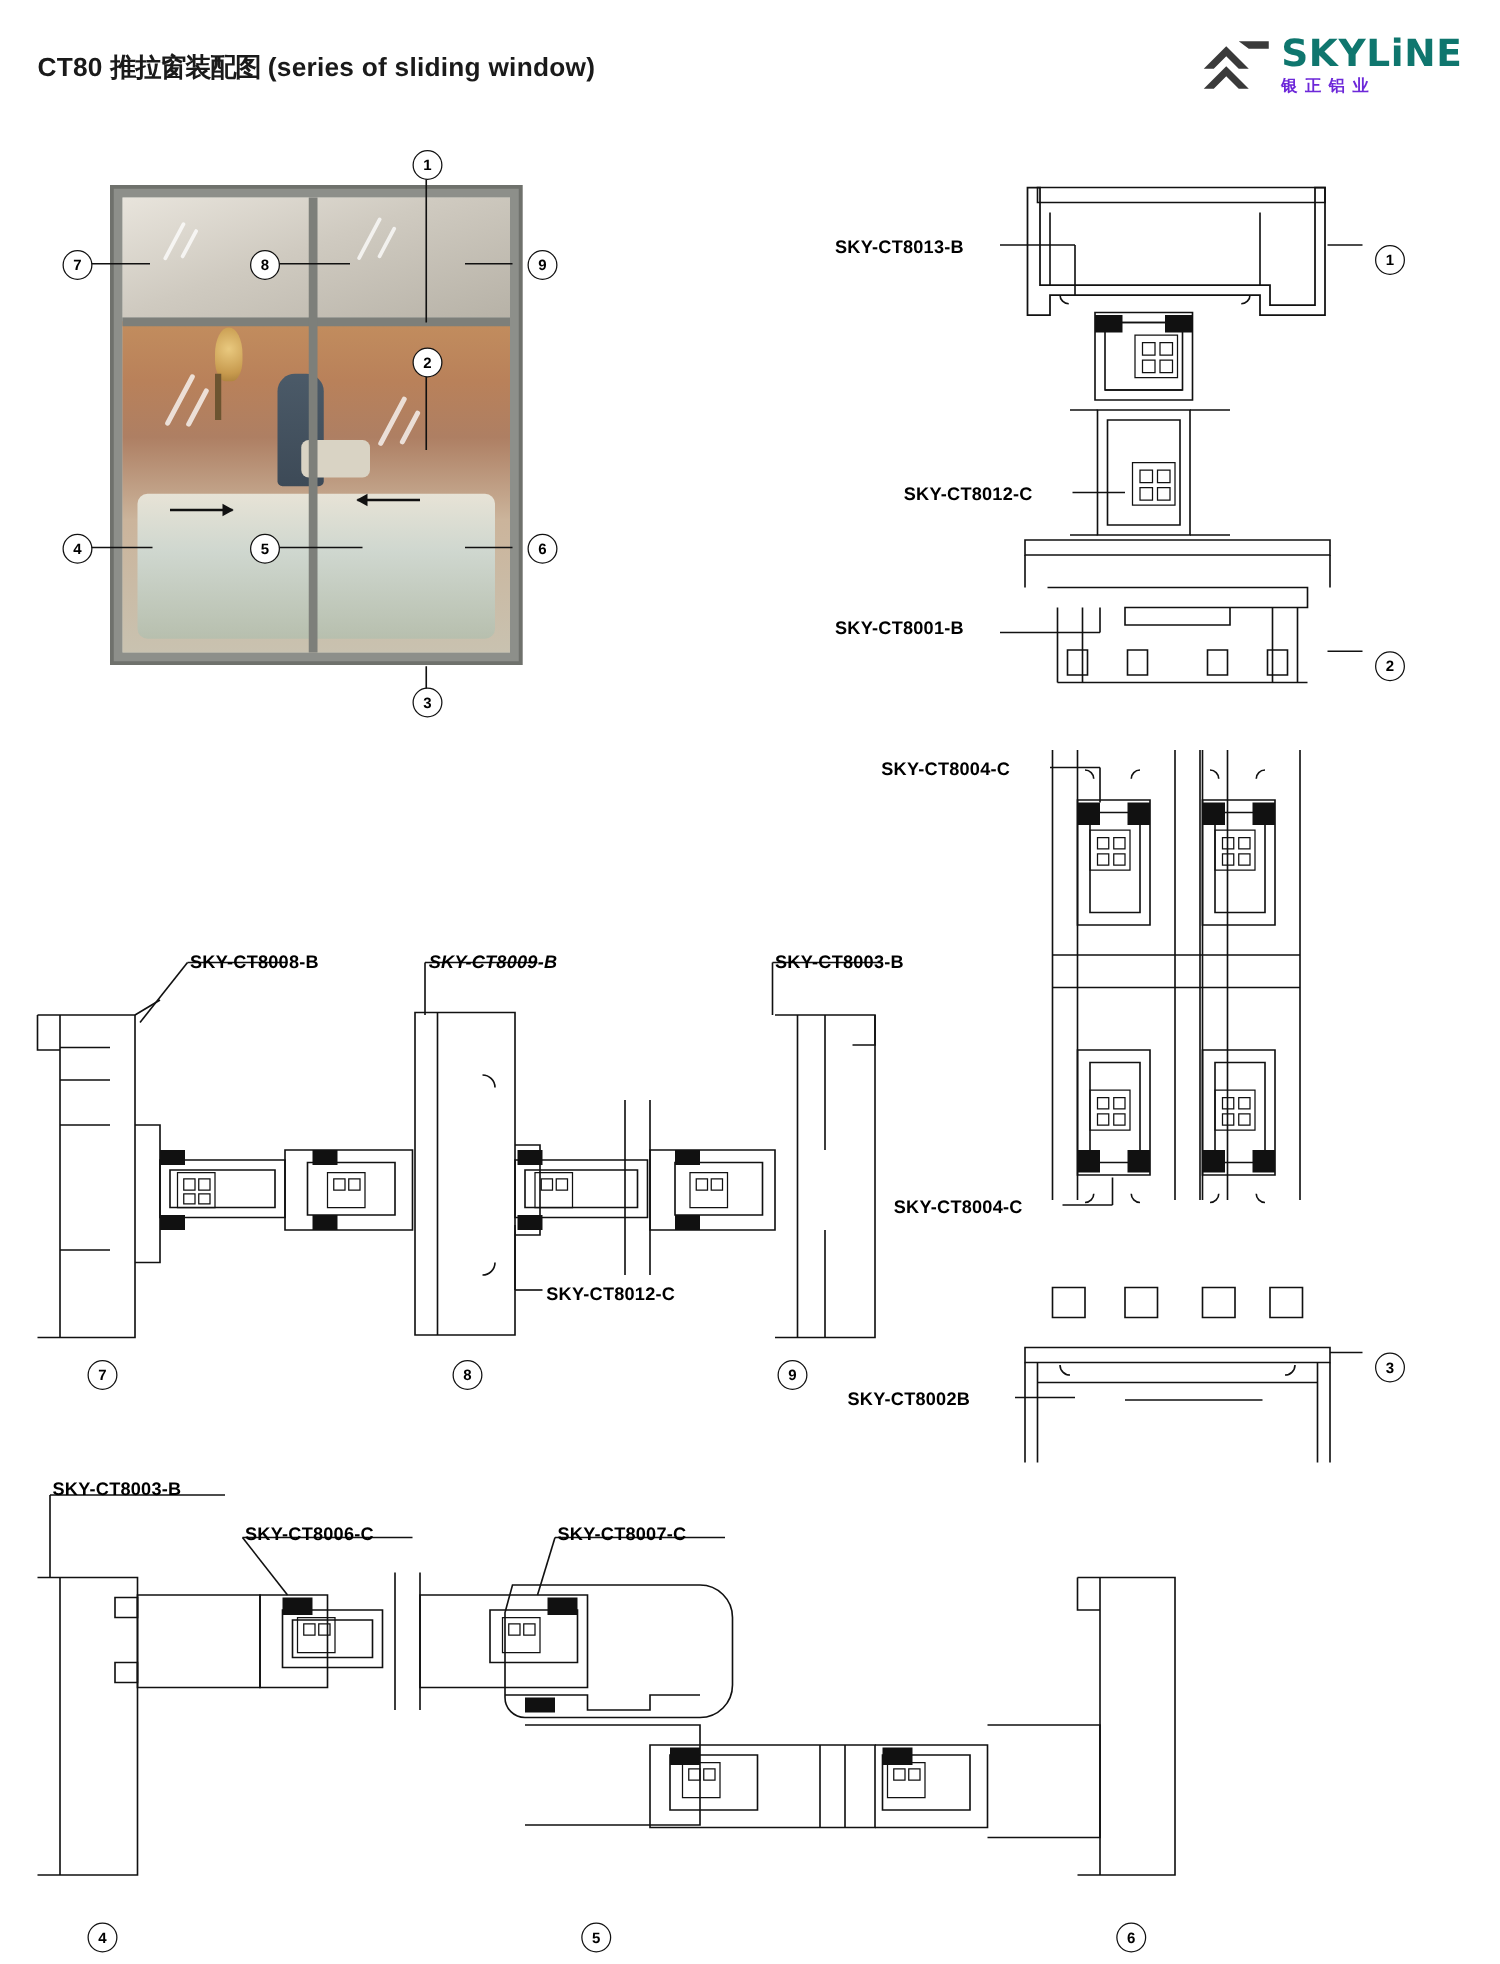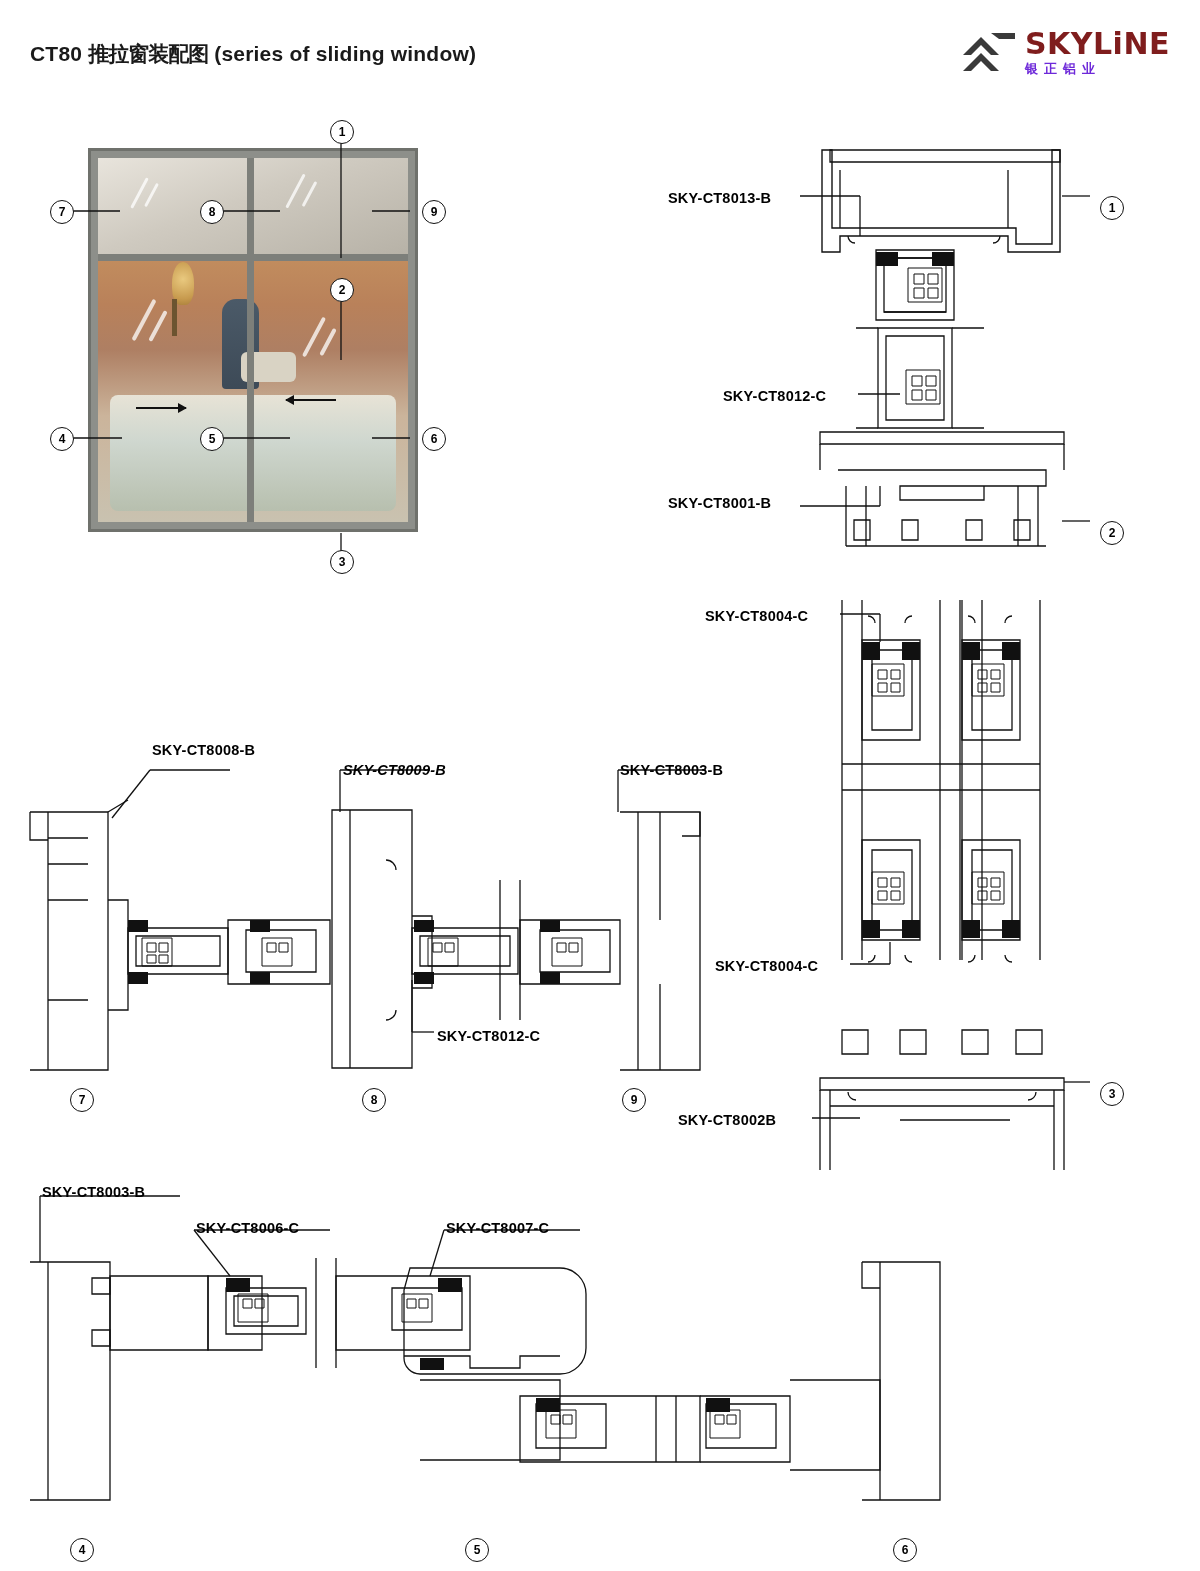--- a/index.html
+++ b/index.html
@@ -14,21 +14,21 @@
   .title{
     position:absolute;left:30px;top:40px;
     font-size:21px;font-weight:700;letter-spacing:.2px;
     color:#1a1a1a;white-space:nowrap;
   }
   .title .cn{letter-spacing:-1px;margin-top:12px;}
   .logo{position:absolute;right:30px;top:26px;height:52px;display:flex;align-items:center;gap:8px;}
   .logo-mark{width:56px;height:50px;position:relative;}
   .logo-mark svg{display:block;}
   .logo-text{display:flex;flex-direction:column;line-height:1;}
-  .logo-main{font-size:30px;font-weight:800;color:#7f1d1d;letter-spacing:.5px;font-family:"DejaVu Sans",sans-serif;}
+  .logo-main{font-size:30px;font-weight:800;color:#0f766e;letter-spacing:.5px;font-family:"DejaVu Sans",sans-serif;}
   .logo-sub{font-size:13px;font-weight:700;color:#6d28d9;letter-spacing:6px;margin-top:3px;}
 
   
   .callout{
     position:absolute;width:22px;height:22px;border:1.6px solid #111;border-radius:50%;
     display:flex;align-items:center;justify-content:center;
     font-size:12px;font-weight:700;background:#fff;z-index:6;
   }
   .lbl{
     position:absolute;font-size:14.5px;font-weight:700;white-space:nowrap;
@@ -405,21 +405,21 @@
   <div class="callout" style="left:1100px;top:196px;">
       <span>1</span>
     </div>
   <div class="callout" style="left:1100px;top:521px;">
       <span>2</span>
     </div>
   <div class="callout" style="left:1100px;top:1082px;">
       <span>3</span>
     </div>
 
-  <div class="lbl" style="left:152px;top:742px;">SKY-CT8008-B</div>
+  <div class="lbl" style="left:152px;top:762px;">SKY-CT8008-B</div>
   <div class="lbl" style="left:343px;top:762px;font-style:italic;">SKY-CT8009-B</div>
   <div class="lbl" style="left:620px;top:762px;">SKY-CT8003-B</div>
   <div class="lbl" style="left:437px;top:1028px;">SKY-CT8012-C</div>
 
   <div class="callout" style="left:70px;top:1088px;">
       <span>7</span>
     </div>
   <div class="callout" style="left:362px;top:1088px;">
       <span>8</span>
     </div>

